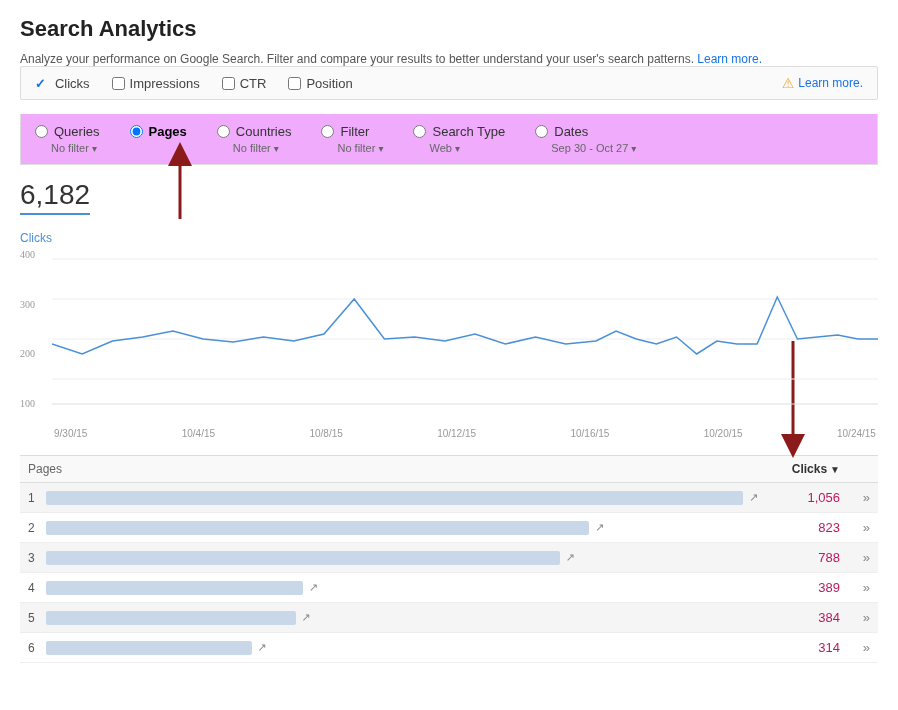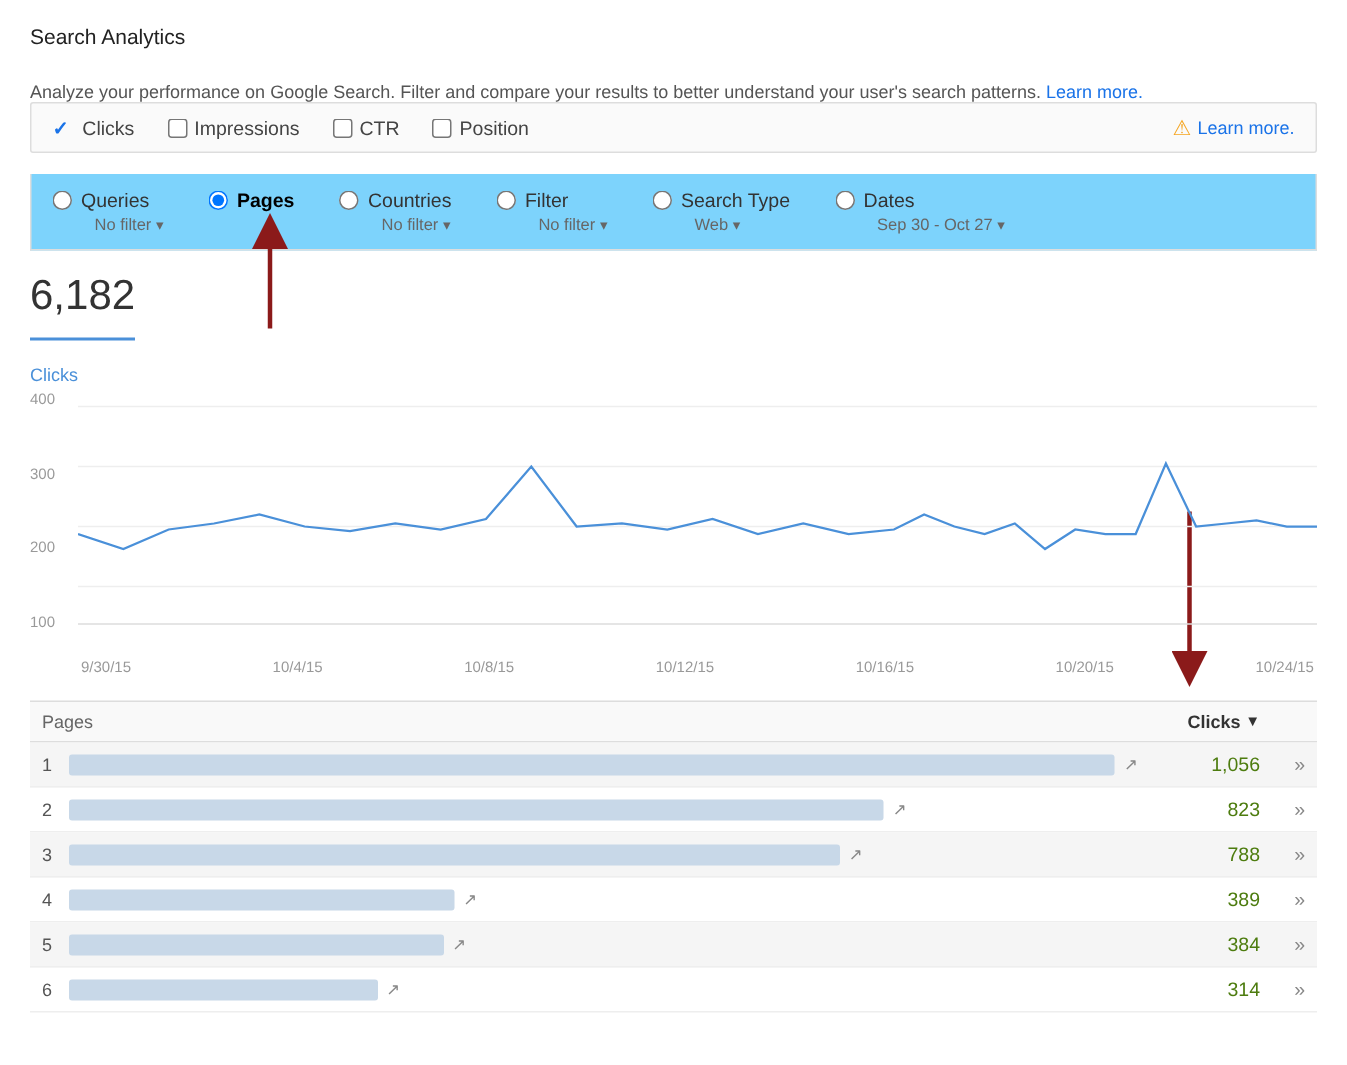--- a/index.html
+++ b/index.html
@@ -1,67 +1,67 @@
 <!DOCTYPE html>
 <html><head>
   <meta charset="utf-8">
   <style>
     * { box-sizing: border-box; margin: 0; padding: 0; }
     body { font-family: Arial, sans-serif; font-size: 13px; color: #333; background: #fff; padding: 16px 20px; }
 
-    h1 { font-size: 14px; font-weight: normal; color: #222; margin-bottom: 22px; }
+    h1 { font-size: 22px; font-weight: bold; color: #222; margin-bottom: 10px; }
     .subtitle { font-size: 12px; color: #555; }
     .subtitle a { color: #1a73e8; text-decoration: none; }
 
     .metrics-bar {
       display: flex; align-items: center;
       border: 1px solid #ddd; border-radius: 2px;
       padding: 8px 14px; margin-bottom: 14px;
       background: #fafafa;
     }
     .metrics-bar label { display: flex; align-items: center; gap: 5px; margin-right: 22px; font-size: 13px; color: #444; cursor: pointer; }
     .metrics-bar label input[type=checkbox] { margin: 0; }
     .metrics-bar .checkmark { color: #1a73e8; font-weight: bold; margin-right: 4px; }
     .metrics-warning { margin-left: auto; font-size: 12px; color: #666; display: flex; align-items: center; gap: 4px; }
     .metrics-warning a { color: #1a73e8; text-decoration: none; }
     .warn-icon { color: #f5a623; font-size: 14px; }
 
     .group-row {
       display: flex; align-items: flex-start;
       border: 1px solid #ddd; border-top: none;
       padding: 10px 14px;
-      background: #7dd3fc;
+      background: #f0abfc;
       margin-bottom: 14px;
     }
     .group-item { display: flex; flex-direction: column; margin-right: 30px; }
     .group-item label { display: flex; align-items: center; gap: 6px; font-size: 13px; color: #333; cursor: pointer; }
     .group-item label input[type=radio] { margin: 0; }
-    .group-item .filter-link { font-size: 11px; color: #666; margin-top: 3px; margin-left: 28px; cursor: pointer; }
+    .group-item .filter-link { font-size: 11px; color: #666; margin-top: 3px; margin-left: 16px; cursor: pointer; }
     .group-item .filter-link span { font-size: 10px; }
     .selected-label { font-weight: bold; color: #000; }
 
     .total-clicks { margin-bottom: 8px; }
     .total-clicks .label { font-size: 12px; color: #555; margin-bottom: 2px; }
-    .total-clicks .value { font-size: 28px; color: #333; font-weight: 300; border-bottom: 2px solid #4a90d9; display: inline-block; padding-bottom: 12px; }
+    .total-clicks .value { font-size: 28px; color: #333; font-weight: 300; border-bottom: 2px solid #4a90d9; display: inline-block; padding-bottom: 2px; }
 
     .chart-label { font-size: 12px; color: #4a90d9; margin-bottom: 4px; margin-top: 16px; }
     .x-axis { display: flex; justify-content: space-between; font-size: 10px; color: #999; padding: 0 2px; margin-bottom: 16px; }
 
     .table-header { display: flex; justify-content: space-between; align-items: center; border-top: 1px solid #ddd; border-bottom: 1px solid #ddd; padding: 6px 8px; font-size: 12px; color: #666; background: #f9f9f9; }
     .th-pages { flex: 1; }
     .th-clicks { display: flex; align-items: center; gap: 3px; color: #333; font-weight: bold; }
     .sort-icon { font-size: 10px; }
 
     .table-row { display: flex; align-items: center; border-bottom: 1px solid #eee; padding: 7px 8px; }
     .table-row:nth-child(even) { background: #f5f5f5; }
     .row-num { width: 18px; font-size: 12px; color: #555; flex-shrink: 0; }
     .row-page { flex: 1; display: flex; align-items: center; gap: 6px; }
     .page-bar { height: 14px; border-radius: 2px; background: #c8d8e8; }
     .external-icon { color: #888; font-size: 11px; cursor: pointer; }
-    .row-clicks { width: 60px; text-align: right; font-size: 13px; color: #4d7c0f; }
+    .row-clicks { width: 60px; text-align: right; font-size: 13px; color: #be185d; }
     .row-arrow { width: 30px; text-align: right; color: #888; font-size: 13px; cursor: pointer; }
 
     .page-wrapper { position: relative; }
 
     svg.arrow {
       position: absolute;
       pointer-events: none;
       overflow: visible;
     }
   </style>
@@ -162,21 +162,21 @@
   </div>
 
   <div class="total-clicks">
     <div class="value">6,182</div>
   </div>
 
   <div class="chart-label">Clicks</div>
 
   <div style="position:relative; margin-bottom:4px;">
 
-    <div style="position:absolute; left:0; top:0; height:160px; width:30px; display:flex; flex-direction:column; justify-content:space-between; font-size:10px; color:#999;">
+    <div style="position:absolute; left:0; top:0; height:160px; width:30px; display:flex; flex-direction:column; justify-content:space-between; font-size:10px; color:#999;font-family:Liberation Serif, serif;">
       <span>400</span>
       <span>300</span>
       <span>200</span>
       <span>100</span>
     </div>
 
     <div style="margin-left:32px;">
       <svg width="100%" height="160" viewBox="0 0 820 160" preserveAspectRatio="none">
 
         <line x1="0" y1="10" x2="820" y2="10" stroke="#eee" stroke-width="1"></line>

